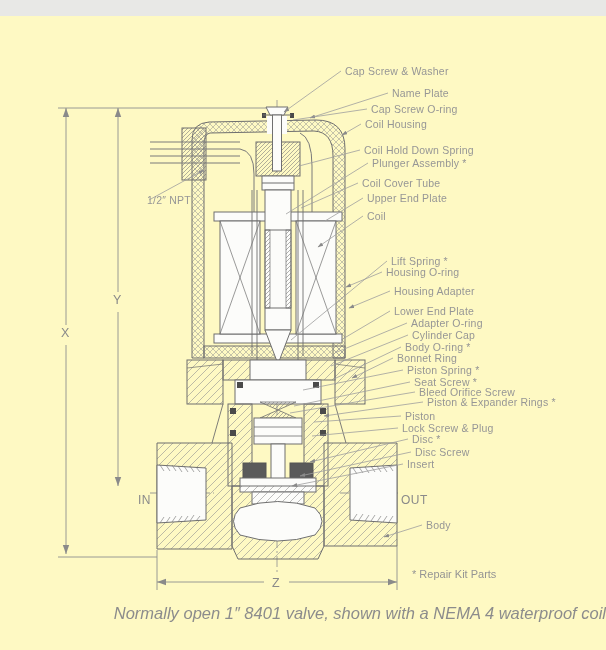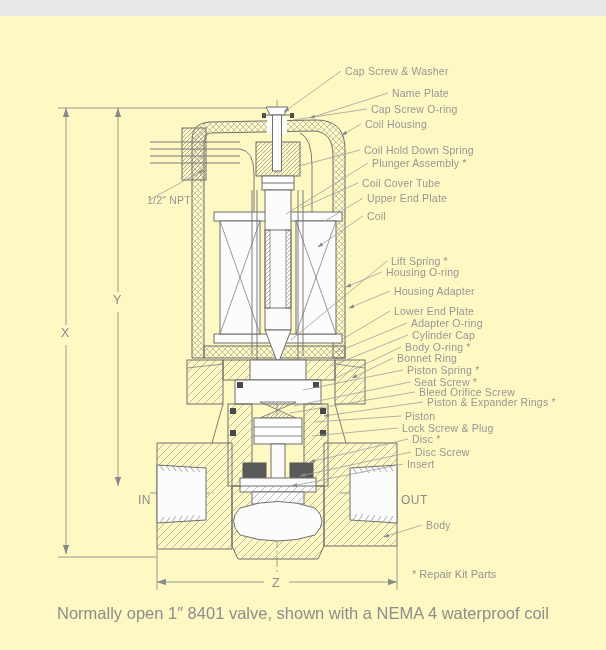--- a/index.html
+++ b/index.html
@@ -7,22 +7,22 @@
     position:relative;width:606px;height:650px;margin:16px auto;
     background:#fef9c3;overflow:hidden;
     font-family:"Liberation Sans", sans-serif;
   }
   svg text{font-family:"Liberation Sans", sans-serif;}
   .part-label{font-size:10.5px;fill:#969696;letter-spacing:.2px;}
   .dim-letter{font-size:12.5px;fill:#8a8a8a;}
   .port-label{font-size:12px;fill:#8a8a8a;letter-spacing:.5px;}
   .footnote{font-size:11px;fill:#949494;}
   .caption{
-    position:absolute;left:0;right:0;top:586px;text-align:center;
-    font-size:16.5px;line-height:23px;color:#8c8c8c;
+    position:absolute;left:0;right:0;top:586px;text-align:right;
+    font-style:italic;font-size:16.5px;line-height:23px;color:#8c8c8c;
   }
 </style>
 </head>
 <body>
 
 <div class="page">
 
 <svg width="606" height="650" viewBox="0 0 606 650">
   <defs>
     <pattern id="xh" width="6" height="6" patternUnits="userSpaceOnUse">

